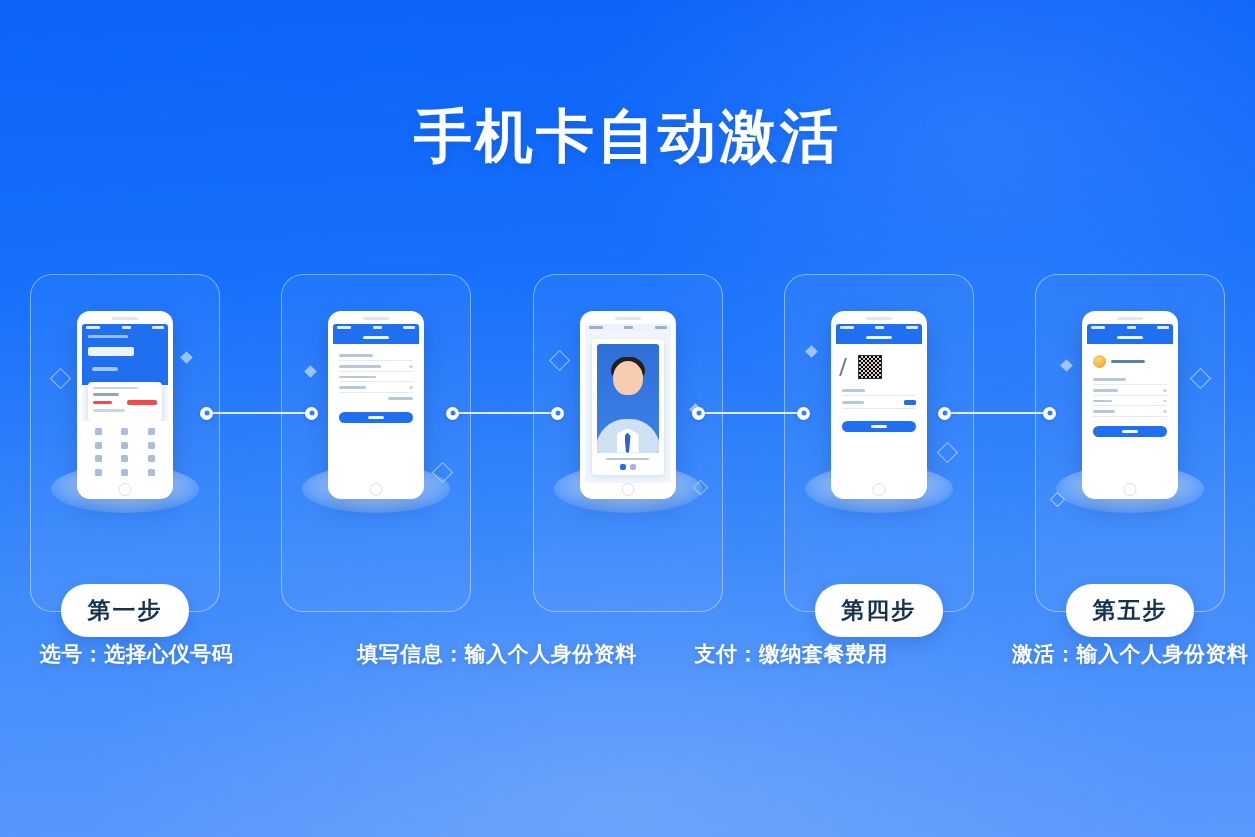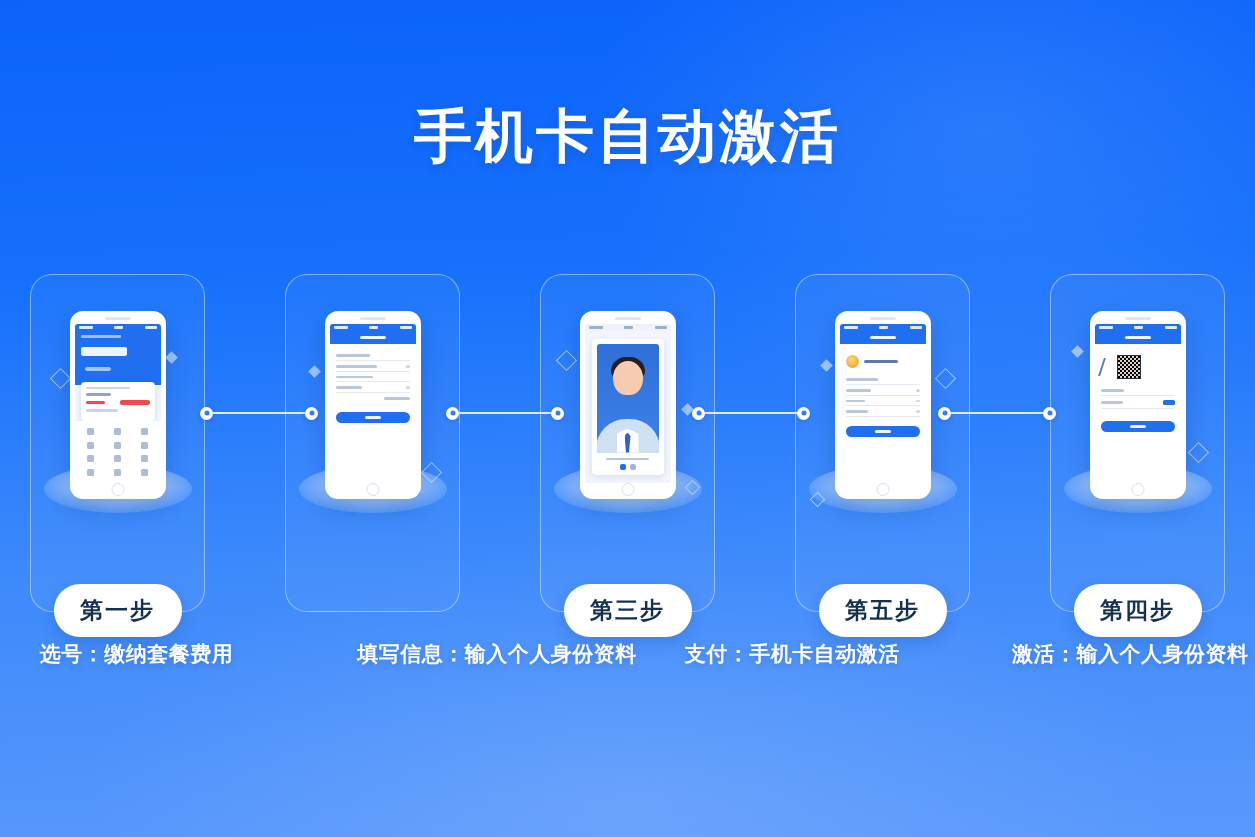--- a/index.html
+++ b/index.html
@@ -52,21 +52,21 @@
     top: 274px;
     left: 30px;
     width: 1195px;
     height: 340px;
     display: flex;
     justify-content: space-between;
   }
 
   .step-card {
     position: relative;
-    width: 175px;
+    width: 190px;
     height: 338px;
     border: 1px solid rgba(255,255,255,0.42);
     border-radius: 22px;
     background: rgba(255,255,255,0.045);
   }
 
   
   .diamond {
     position: absolute;
     width: 15px; height: 15px;
@@ -605,21 +605,59 @@
                     <i></i>
                     <i></i>
                   </div>
               </div>
             </div>
           </div>
         </div>
         <div class="home"></div>
       </div>
     </div>
-    <div class="step-badge">第三步</div>
+  </div>
+
+  <div class="step-card">
+    <div class="diamond filled" style="left:22px;top:72px;right:auto;"></div>
+    <div class="diamond outline" style="left:auto;right:18px;top:170px;"></div>
+    <div class="phone-wrap">
+      <div class="pedestal"></div>
+      <div class="phone">
+        <div class="speaker"></div>
+        <div class="screen">
+          <div class="sbar">
+            <i class="s-l"></i>
+              <i class="s-m"></i>
+              <i class="s-r"></i>
+          </div>
+          <div class="navbar">
+              <span></span>
+            </div>
+          <div class="form-area">
+            <div class="pay-head">
+              <div class="slash"></div>
+              <div class="qr"></div>
+            </div>
+            <div class="field">
+                <div class="fl" style="width:32%"></div>
+              </div>
+            <div class="field">
+              <div class="fl" style="width:30%"></div>
+              <div class="fl" style="width:16%;background:#1f6ff0;height:5px;"></div>
+            </div>
+            <div class="btn-blue" style="margin-top:12px;">
+                <span></span>
+              </div>
+          </div>
+        </div>
+        <div class="home"></div>
+      </div>
+    </div>
+    <div class="step-badge">第四步</div>
   </div>
 
   <div class="step-card">
     <div class="diamond filled" style="left:26px;top:86px;right:auto;"></div>
     <div class="diamond outline" style="left:auto;right:16px;top:96px;"></div>
     <div class="diamond outline" style="left:16px;bottom:106px;top:auto;width:11px;height:11px;"></div>
     <div class="phone-wrap">
       <div class="pedestal"></div>
       <div class="phone">
         <div class="speaker"></div>
@@ -656,59 +694,20 @@
                 <span></span>
               </div>
           </div>
         </div>
         <div class="home"></div>
       </div>
     </div>
     <div class="step-badge">第五步</div>
   </div>
 
-  <div class="step-card">
-    <div class="diamond filled" style="left:22px;top:72px;right:auto;"></div>
-    <div class="diamond outline" style="left:auto;right:18px;top:170px;"></div>
-    <div class="phone-wrap">
-      <div class="pedestal"></div>
-      <div class="phone">
-        <div class="speaker"></div>
-        <div class="screen">
-          <div class="sbar">
-            <i class="s-l"></i>
-              <i class="s-m"></i>
-              <i class="s-r"></i>
-          </div>
-          <div class="navbar">
-              <span></span>
-            </div>
-          <div class="form-area">
-            <div class="pay-head">
-              <div class="slash"></div>
-              <div class="qr"></div>
-            </div>
-            <div class="field">
-                <div class="fl" style="width:32%"></div>
-              </div>
-            <div class="field">
-              <div class="fl" style="width:30%"></div>
-              <div class="fl" style="width:16%;background:#1f6ff0;height:5px;"></div>
-            </div>
-            <div class="btn-blue" style="margin-top:12px;">
-                <span></span>
-              </div>
-          </div>
-        </div>
-        <div class="home"></div>
-      </div>
-    </div>
-    <div class="step-badge">第四步</div>
-  </div>
-
 </div>
 
 <div class="connectors">
   <div class="conn" style="left:200px;width:118px;">
     <div class="ring"></div>
     <div class="line"></div>
     <div class="ring"></div>
   </div>
   <div class="conn" style="left:446px;width:118px;">
     <div class="ring"></div>
@@ -721,17 +720,17 @@
     <div class="ring"></div>
   </div>
   <div class="conn" style="left:938px;width:118px;">
     <div class="ring"></div>
     <div class="line"></div>
     <div class="ring"></div>
   </div>
 </div>
 
 <div class="captions">
-  <div class="caption">选号：缴纳套餐费用</div>
+  <div class="caption">选号：选择心仪号码</div>
   <div class="caption">填写信息：输入个人身份资料</div>
-  <div class="caption">支付：手机卡自动激活</div>
+  <div class="caption">支付：缴纳套餐费用</div>
   <div class="caption">激活：输入个人身份资料</div>
 </div>
 
 </body></html>

